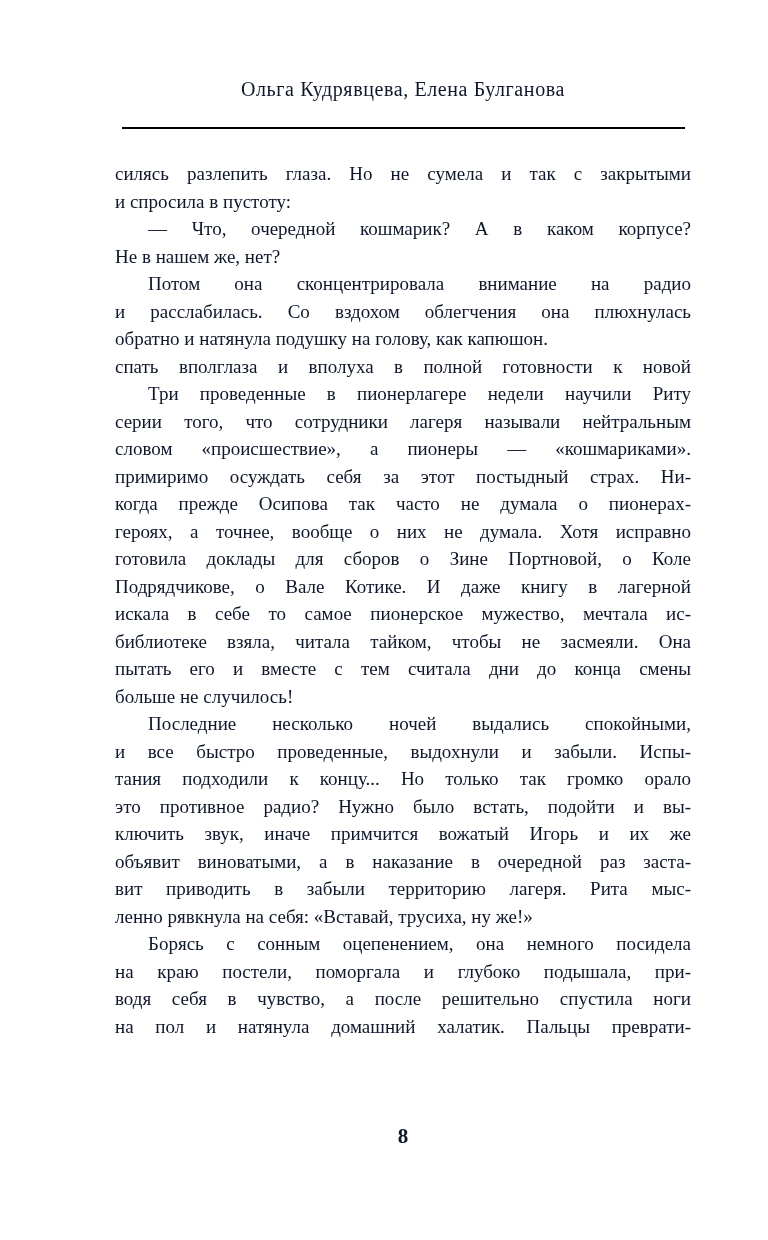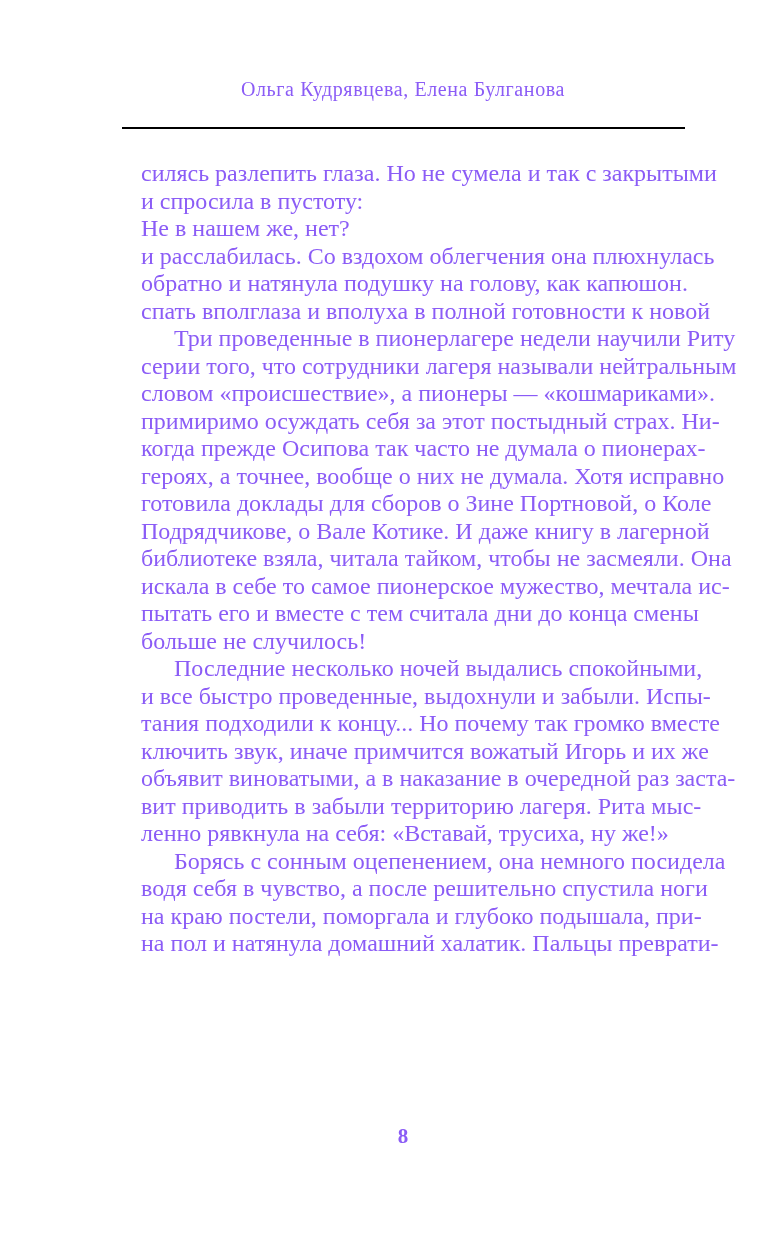--- a/index.html
+++ b/index.html
@@ -1,21 +1,21 @@
 <!DOCTYPE html>
 <html><head>
 <meta charset="utf-8">
 <style>
   html, body { margin: 0; padding: 0; background: #e8e8e8; }
   .page {
     position: relative;
     width: 768px;
     height: 1240px;
     background: #ffffff;
-    color: #8b5cf6;
+    color: #0f172a;
     font-family: "Liberation Serif", "DejaVu Serif", serif;
     overflow: hidden;
   }
   .running-head {
     position: absolute;
     top: 78px;
     left: 115px;
     width: 576px;
     text-align: center;
     font-size: 20px;
@@ -30,26 +30,25 @@
     height: 2px;
     background: #000000;
   }
   .text-block {
     position: absolute;
     top: 160px;
     left: 115px;
     width: 576px;
   }
   .line {
-    font-size: 24px;
+    font-size: 19px;
     line-height: 27.5px;
     white-space: nowrap;
     text-align: justify;
     text-align-last: justify;
-    margin-left: 26px;
   }
   .line.end { text-align-last: left; }
   .line.indent { padding-left: 33px; }
   .page-num {
     position: absolute;
     top: 1124px;
     left: 115px;
     width: 576px;
     text-align: center;
     font-size: 21px;
@@ -58,42 +57,45 @@
 </style>
 </head>
 <body>
 
 <div class="page">
   <div class="running-head">Ольга Кудрявцева, Елена Булганова</div>
   <div class="header-rule"></div>
   <div class="text-block">
       <div class="line">силясь разлепить глаза. Но не сумела и так с закрытыми</div>
       <div class="line end">и спросила в пустоту:</div>
+      <div class="line indent">— Что, очередной кошмарик? А в каком корпусе?</div>
       <div class="line end">Не в нашем же, нет?</div>
+      <div class="line indent">Потом она сконцентрировала внимание на радио</div>
       <div class="line">и расслабилась. Со вздохом облегчения она плюхнулась</div>
       <div class="line end">обратно и натянула подушку на голову, как капюшон.</div>
       <div class="line">спать вполглаза и вполуха в полной готовности к новой</div>
       <div class="line indent">Три проведенные в пионерлагере недели научили Риту</div>
       <div class="line">серии того, что сотрудники лагеря называли нейтральным</div>
       <div class="line">словом «происшествие», а пионеры — «кошмариками».</div>
       <div class="line">примиримо осуждать себя за этот постыдный страх. Ни-</div>
       <div class="line">когда прежде Осипова так часто не думала о пионерах-</div>
       <div class="line">героях, а точнее, вообще о них не думала. Хотя исправно</div>
       <div class="line">готовила доклады для сборов о Зине Портновой, о Коле</div>
       <div class="line">Подрядчикове, о Вале Котике. И даже книгу в лагерной</div>
+      <div class="line">искала в себе то самое пионерское мужество, мечтала ис-</div>
       <div class="line">библиотеке взяла, читала тайком, чтобы не засмеяли. Она</div>
-      <div class="line">искала в себе то самое пионерское мужество, мечтала ис-</div>
       <div class="line">пытать его и вместе с тем считала дни до конца смены</div>
       <div class="line end">больше не случилось!</div>
       <div class="line indent">Последние несколько ночей выдались спокойными,</div>
       <div class="line">и все быстро проведенные, выдохнули и забыли. Испы-</div>
-      <div class="line">тания подходили к концу... Но почему так громко вместе</div>
+      <div class="line">тания подходили к концу... Но только так громко орало</div>
+      <div class="line">это противное радио? Нужно было встать, подойти и вы-</div>
       <div class="line">ключить звук, иначе примчится вожатый Игорь и их же</div>
       <div class="line">объявит виноватыми, а в наказание в очередной раз заста-</div>
       <div class="line">вит приводить в забыли территорию лагеря. Рита мыс-</div>
       <div class="line end">ленно рявкнула на себя: «Вставай, трусиха, ну же!»</div>
       <div class="line indent">Борясь с сонным оцепенением, она немного посидела</div>
+      <div class="line">на краю постели, поморгала и глубоко подышала, при-</div>
       <div class="line">водя себя в чувство, а после решительно спустила ноги</div>
-      <div class="line">на краю постели, поморгала и глубоко подышала, при-</div>
       <div class="line">на пол и натянула домашний халатик. Пальцы преврати-</div>
     </div>
   <div class="page-num">8</div>
 </div>
 
 </body></html>

